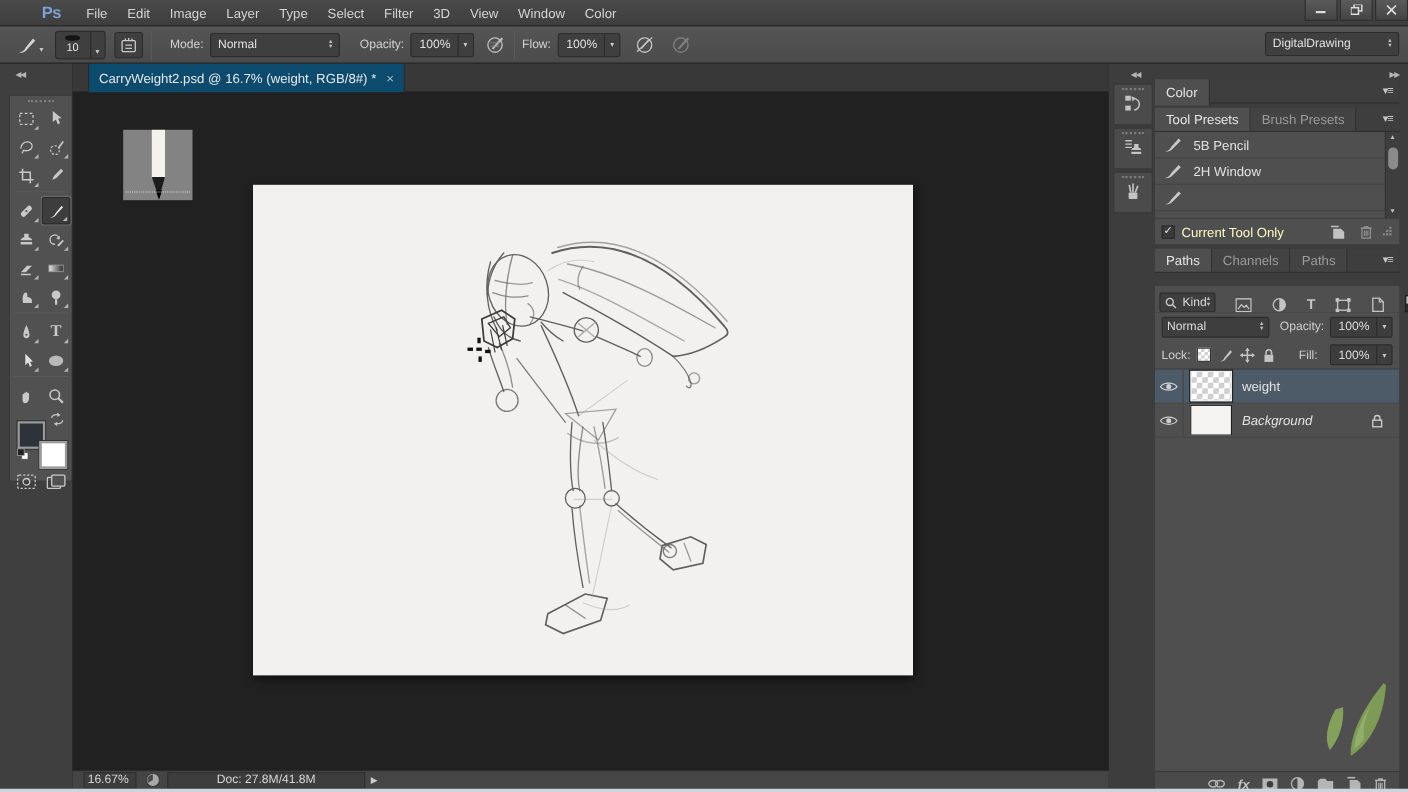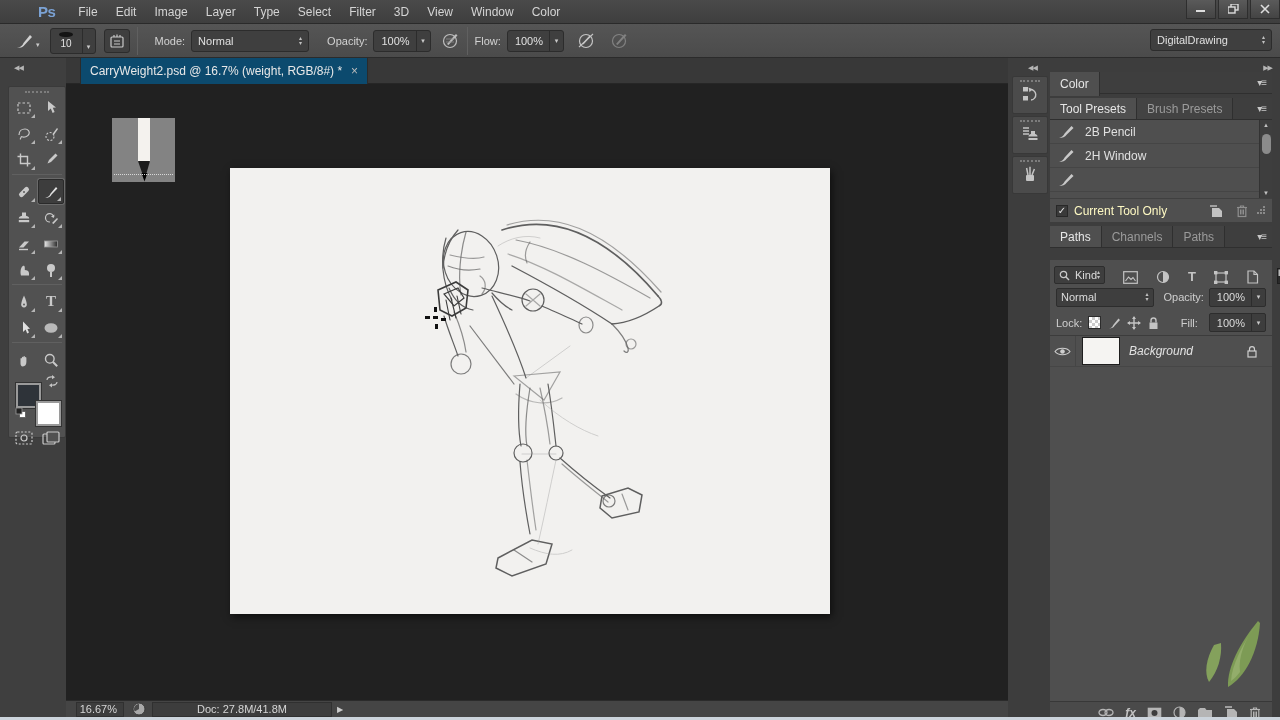--- a/index.html
+++ b/index.html
@@ -524,21 +524,21 @@
         <div class="ptab">
             <span>Brush Presets</span>
           </div>
         <div class="pmenu">▾≡</div>
       </div>
       <div class="pbody" style="height:78px;overflow:hidden;position:relative">
         <div class="preset-row">
           <svg width="18" height="14">
               <path d="M1 13 C4 12.3 5.6 10.8 6.6 8.6 L13.5 1 L15.5 3 L8.6 9.8 C7 12 4.5 13 1 13 Z" fill="#c9c9c9"></path>
             </svg>
-          <span>2B Pencil</span>
+          <span>5B Pencil</span>
         </div>
         <div class="preset-row">
           <svg width="18" height="14">
               <path d="M1 13 C4 12.3 5.6 10.8 6.6 8.6 L13.5 1 L15.5 3 L8.6 9.8 C7 12 4.5 13 1 13 Z" fill="#c9c9c9"></path>
             </svg>
           <span>2H Window</span>
         </div>
         <div class="preset-row">
           <svg width="18" height="14">
               <path d="M1 13 C4 12.3 5.6 10.8 6.6 8.6 L13.5 1 L15.5 3 L8.6 9.8 C7 12 4.5 13 1 13 Z" fill="#c9c9c9"></path>
@@ -682,20 +682,30 @@
               <path d="M4 6.5 V4.5 a2.5 2.5 0 0 1 5 0 V6.5" fill="none" stroke="#c4c4c4" stroke-width="1.4"></path>
             </svg>
           </span>
         <span style="color:#cfcfcf;margin-left:auto">Fill:</span>
         <div class="vbox" style="margin-left:5px">
           <span>100%</span>
           <span class="vbox-arrow" style="height:17px">▾</span>
         </div>
       </div>
 
+      <div class="layer-row sel">
+        <div class="eye-cell">
+          <svg width="17" height="11">
+              <path d="M1 5.5 C4 1.2 13 1.2 16 5.5 C13 9.8 4 9.8 1 5.5 Z" fill="none" stroke="#cfcfcf" stroke-width="1.1"></path>
+              <circle cx="8.5" cy="5.5" r="2.3" fill="#cfcfcf"></circle>
+            </svg>
+        </div>
+        <div class="thumb checker selframe"></div>
+        <span class="layer-name">weight</span>
+      </div>
       <div class="layer-row">
         <div class="eye-cell">
           <svg width="17" height="11">
               <path d="M1 5.5 C4 1.2 13 1.2 16 5.5 C13 9.8 4 9.8 1 5.5 Z" fill="none" stroke="#cfcfcf" stroke-width="1.1"></path>
               <circle cx="8.5" cy="5.5" r="2.3" fill="#cfcfcf"></circle>
             </svg>
         </div>
         <div class="thumb" style="background:#f5f4f2"></div>
         <span class="layer-name" style="font-style:italic">Background</span>
         <span class="icon" style="margin-left:auto;margin-right:14px">

